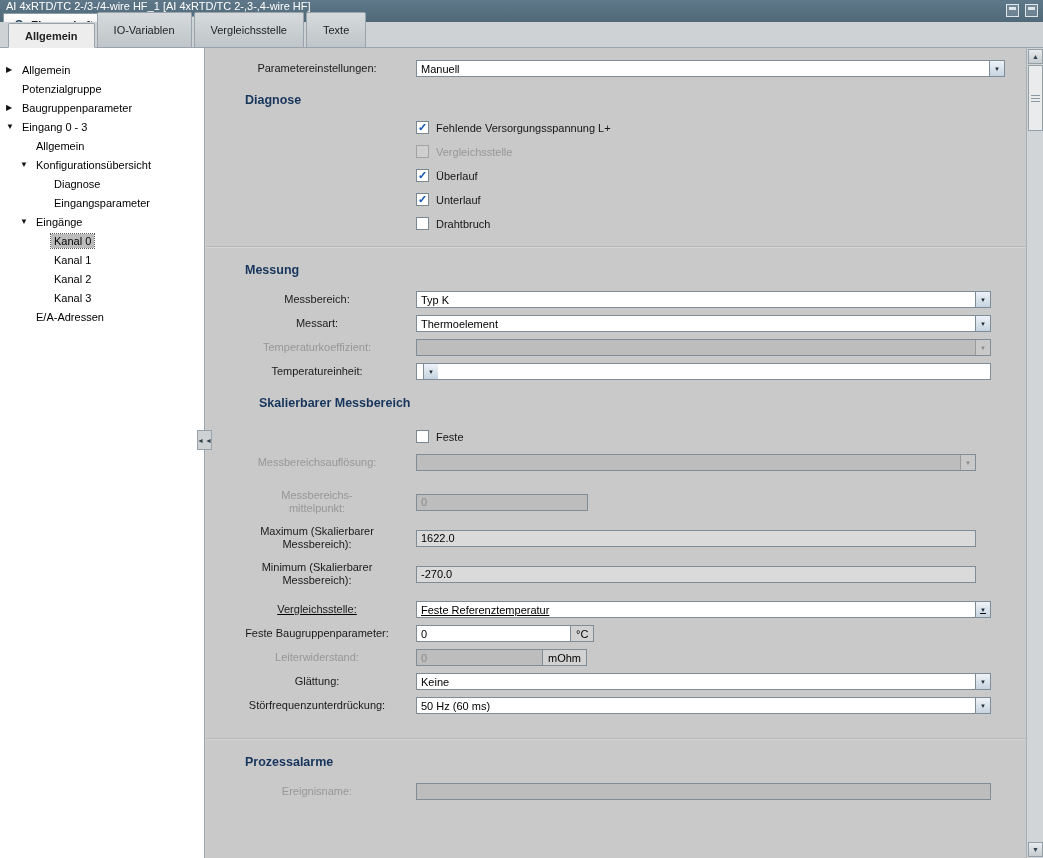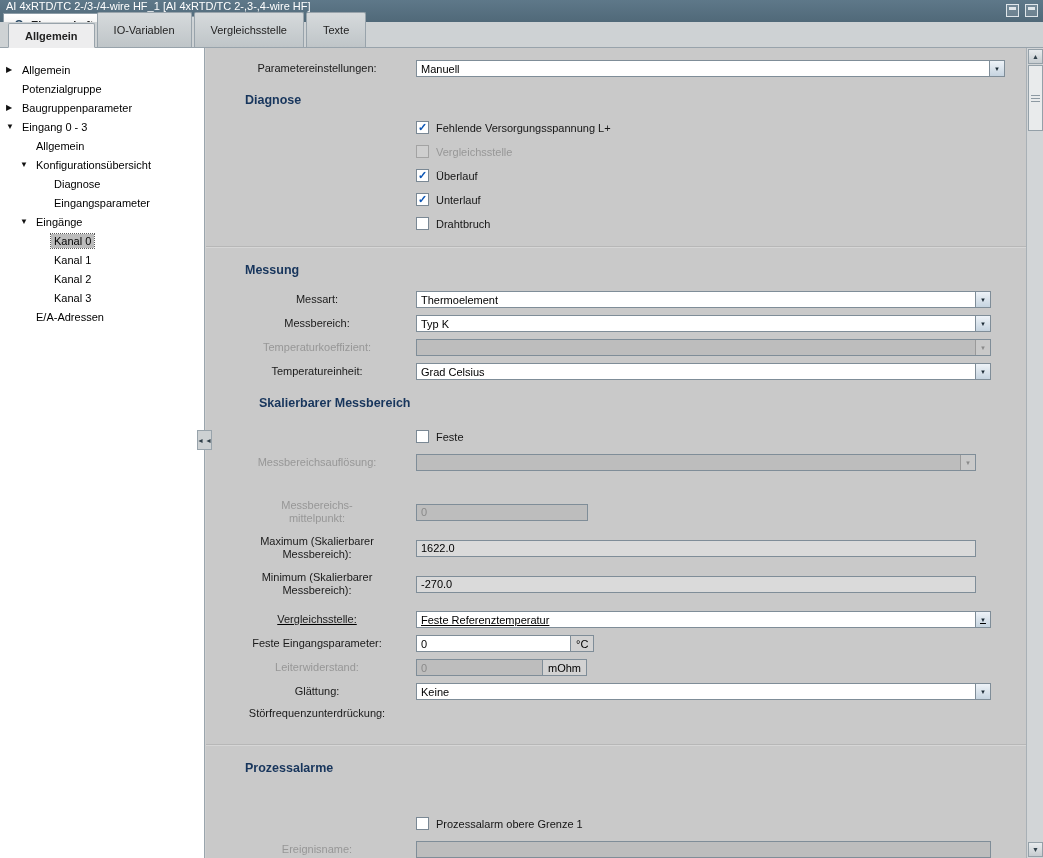--- a/index.html
+++ b/index.html
@@ -332,57 +332,56 @@
         <span class="cb"></span>
         <span class="cblbl">Drahtbruch</span>
       </div>
 
       <div class="hsep"></div>
 
       <div class="sechdr">Messung</div>
 
       <div class="row">
         <div class="lbl">
+            <span>Messbereich:</span>
+          </div>
+        <div class="combo w-combo">
+          <span class="cval">Typ K</span>
+          <span class="cbtn">
+              <span>▼</span>
+            </span>
+        </div>
+      </div>
+      <div class="row">
+        <div class="lbl">
             <span>Messart:</span>
           </div>
         <div class="combo w-combo">
           <span class="cval">Thermoelement</span>
           <span class="cbtn">
               <span>▼</span>
             </span>
         </div>
       </div>
       <div class="row">
-        <div class="lbl">
-            <span>Messbereich:</span>
-          </div>
-        <div class="combo w-combo">
-          <span class="cval">Typ K</span>
-          <span class="cbtn">
-              <span>▼</span>
-            </span>
-        </div>
-      </div>
-      <div class="row">
         <div class="lbl dis">
             <span>Temperaturkoeffizient:</span>
           </div>
         <div class="combo w-combo dis">
           <span class="cval"></span>
           <span class="cbtn">
               <span>▼</span>
             </span>
         </div>
       </div>
       <div class="row">
         <div class="lbl">
             <span>Temperatureinheit:</span>
           </div>
         <div class="combo w-combo">
-          <span class="cval">Grad Celsius</span>
           <span class="cbtn">
               <span>▼</span>
             </span>
         </div>
       </div>
 
       <div class="sechdr sub">Skalierbarer Messbereich</div>
 
       <div class="cbrow" style="margin-top:20px;">
         <span class="cb"></span>
@@ -394,21 +393,21 @@
             <span>Messbereichsauflösung:</span>
           </div>
         <div class="combo w-wide dis">
           <span class="cval"></span>
           <span class="cbtn">
               <span>▼</span>
             </span>
         </div>
       </div>
 
-      <div class="row" style="margin-top:28px;">
+      <div class="row" style="margin-top:18px;">
         <div class="lbl dis">
           <span>Messbereichs-</span>
           <span>mittelpunkt:</span>
         </div>
         <div class="input w-mid dis">
             <span>0</span>
           </div>
       </div>
 
       <div class="row" style="margin-top:10px;">
@@ -438,21 +437,21 @@
         <div class="combo w-combo">
           <span class="cval">Feste Referenztemperatur</span>
           <span class="cbtn">
               <span>▼</span>
             </span>
         </div>
       </div>
 
       <div class="row">
         <div class="lbl">
-            <span>Feste Eingangsparameter:</span>
+            <span>Feste Baugruppenparameter:</span>
           </div>
         <div class="input w-temp">
             <span>0</span>
           </div>
         <div class="unit">
             <span>°C</span>
           </div>
       </div>
 
       <div class="row">
@@ -476,30 +475,32 @@
           <span class="cbtn">
               <span>▼</span>
             </span>
         </div>
       </div>
 
       <div class="row">
         <div class="lbl">
             <span>Störfrequenzunterdrückung:</span>
           </div>
+        <div class="combo w-combo">
+          <span class="cval">50 Hz (60 ms)</span>
+          <span class="cbtn">
+              <span>▼</span>
+            </span>
+        </div>
       </div>
 
       <div class="hsep" style="margin-top:24px;"></div>
 
       <div class="sechdr">Prozessalarme</div>
 
-      <div class="cbrow" style="margin-top:42px;">
-        <span class="cb"></span>
-        <span class="cblbl">Prozessalarm obere Grenze 1</span>
-      </div>
 
       <div class="row" style="margin-top:4px;">
         <div class="lbl dis">
             <span>Ereignisname:</span>
           </div>
         <div class="input w-combo dis">
             <span></span>
           </div>
       </div>
 

